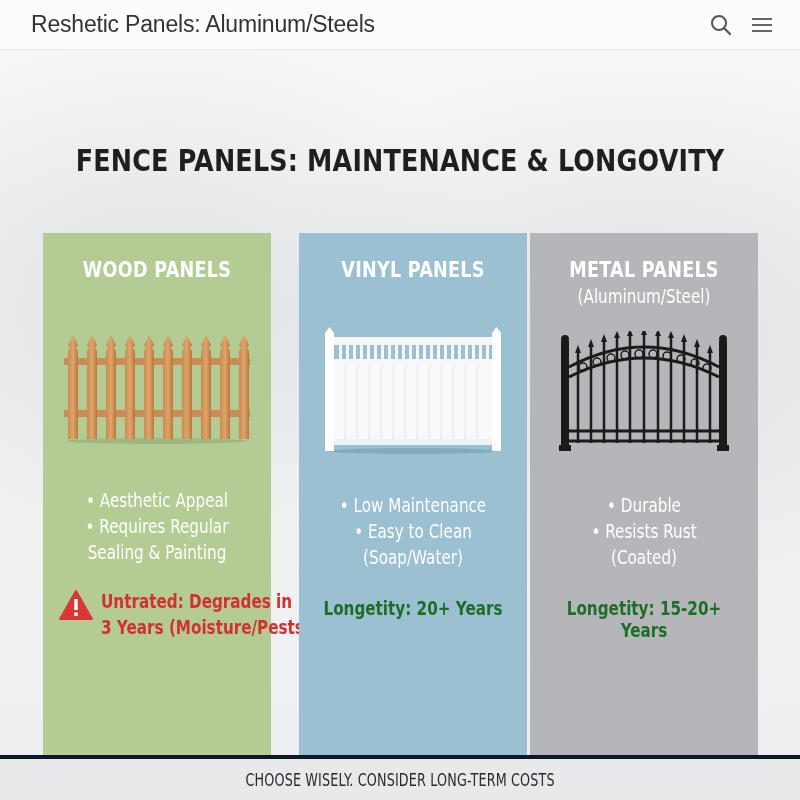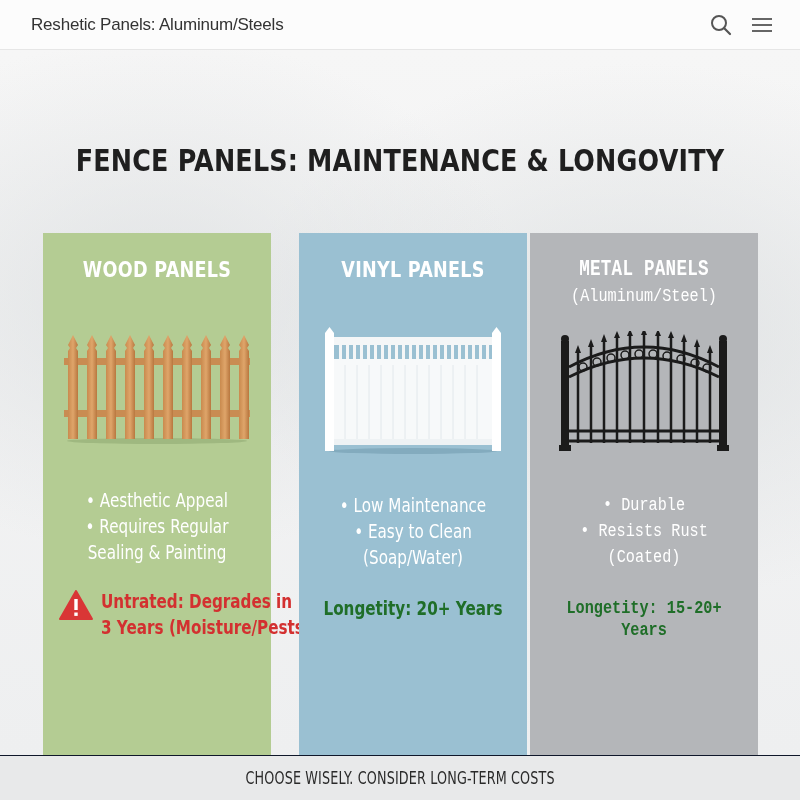--- a/index.html
+++ b/index.html
@@ -15,40 +15,40 @@
       radial-gradient(ellipse at 20% 35%, rgba(210,214,216,0.55) 0%, rgba(240,241,241,0) 40%),
       radial-gradient(ellipse at 80% 40%, rgba(205,210,212,0.5) 0%, rgba(240,241,241,0) 45%),
       linear-gradient(#f6f6f6, #eeeff0);
   }
   .topbar {
     position: absolute; left: 0; top: 0; width: 800px; height: 50px;
     background: #fcfcfc; border-bottom: 1px solid #e6e6e6;
     display: flex; align-items: center; justify-content: space-between;
     padding: 0 28px 0 31px; z-index: 2;
   }
-  .topbar .title { font-size: 17px; color: #333; letter-spacing: -0.2px; }
+  .topbar .title { font-size: 23px; color: #333; letter-spacing: -0.2px; }
   .topbar .icons { display: flex; gap: 20px; align-items: center; }
   .topbar svg { display: block; }
 
   .headline {
     position: absolute; top: 142px; left: 0; width: 800px; text-align: center;
     font-family: "DejaVu Sans", sans-serif; font-weight: bold;
     font-size: 31px; color: #1f1f1f; letter-spacing: 0.2px;
     transform: scaleX(0.82); transform-origin: center;
     z-index: 2;
   }
 
   .card {
     position: absolute; top: 233px; width: 228px; height: 526px;
     z-index: 2; text-align: center; color: #fff;
     font-family: "DejaVu Sans", sans-serif;
   }
   .card.wood { left: 43px; background: #b4cc93; }
   .card.vinyl { left: 299px; background: #9ac0d2; }
-  .card.metal { left: 530px; background: #b4b6b9; font-family: Liberation Mono, monospace; }
+  .card.metal { left: 530px; background: #b4b6b9; }
 
   .card .ctitle {
     position: absolute; top: 24px; left: 0; width: 100%;
     font-weight: bold; font-size: 22px; letter-spacing: 0.3px;
     transform: scaleX(0.8); transform-origin: center;
   }
   .card .csub {
     position: absolute; top: 52px; left: 0; width: 100%;
     font-size: 19px; transform: scaleX(0.8); transform-origin: center;
   }
@@ -70,21 +70,21 @@
     display: flex; align-items: flex-start;
   }
   .warning .wtext {
     font-size: 19px; color: #d33030; line-height: 26px; text-align: left;
     transform: scaleX(0.8); transform-origin: left center; white-space: nowrap;
     font-weight: bold; margin-left: 8px;
   }
 
   .footer {
     position: absolute; left: 0; top: 755px; width: 800px; height: 45px;
-    background: #e8e9ea; border-top: 1px solid #0f172a;
+    background: #e8e9ea; border-top: 4px solid #0f172a;
     display: flex; align-items: center; justify-content: center; z-index: 2;
   }
   .footer span {
     font-family: "DejaVu Sans", sans-serif; font-size: 17px; color: #2a2a2a;
     transform: scaleX(0.75); transform-origin: center; letter-spacing: 0.2px;
   }
 </style>
 </head>
 <body>
 

